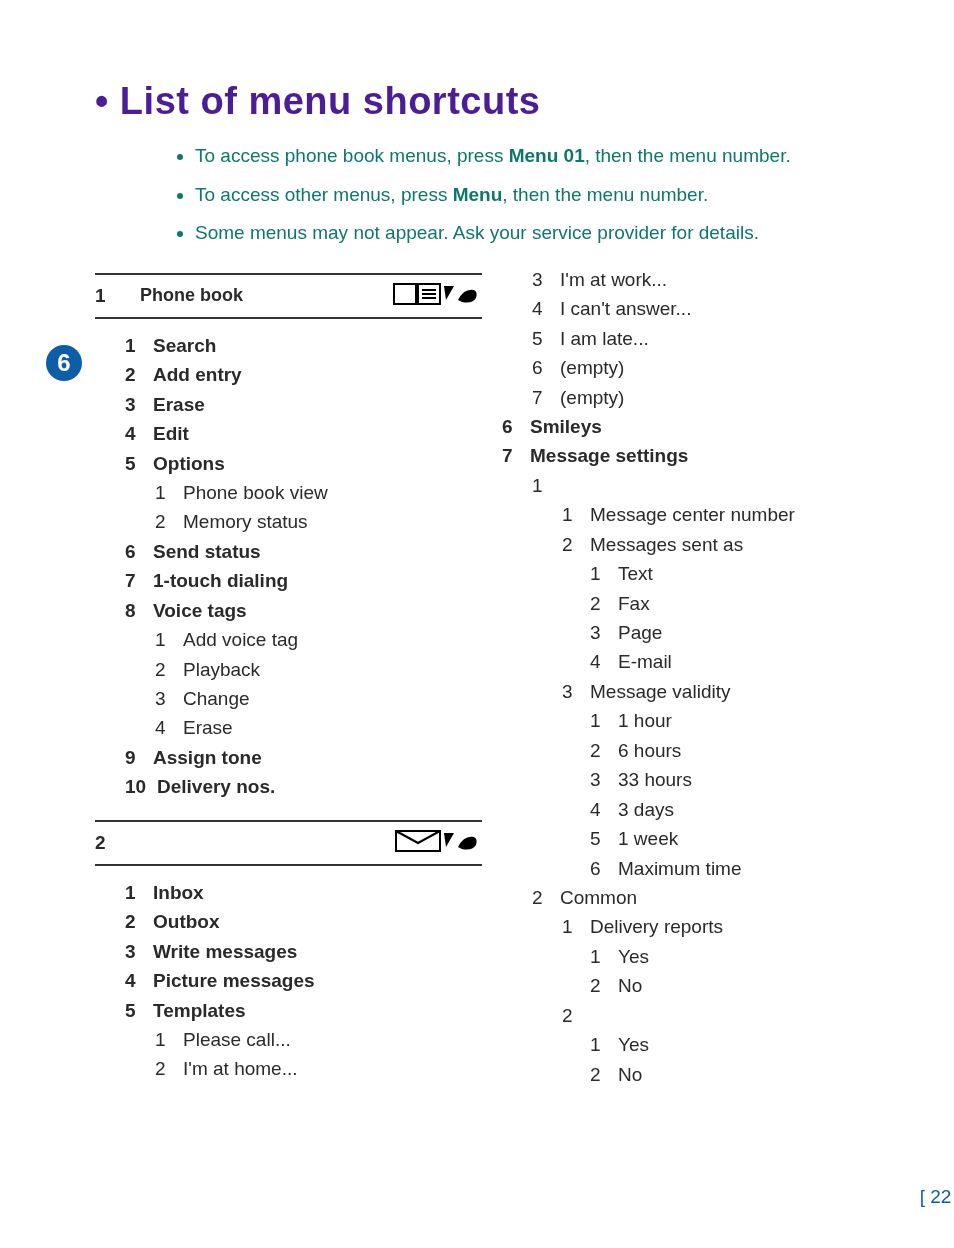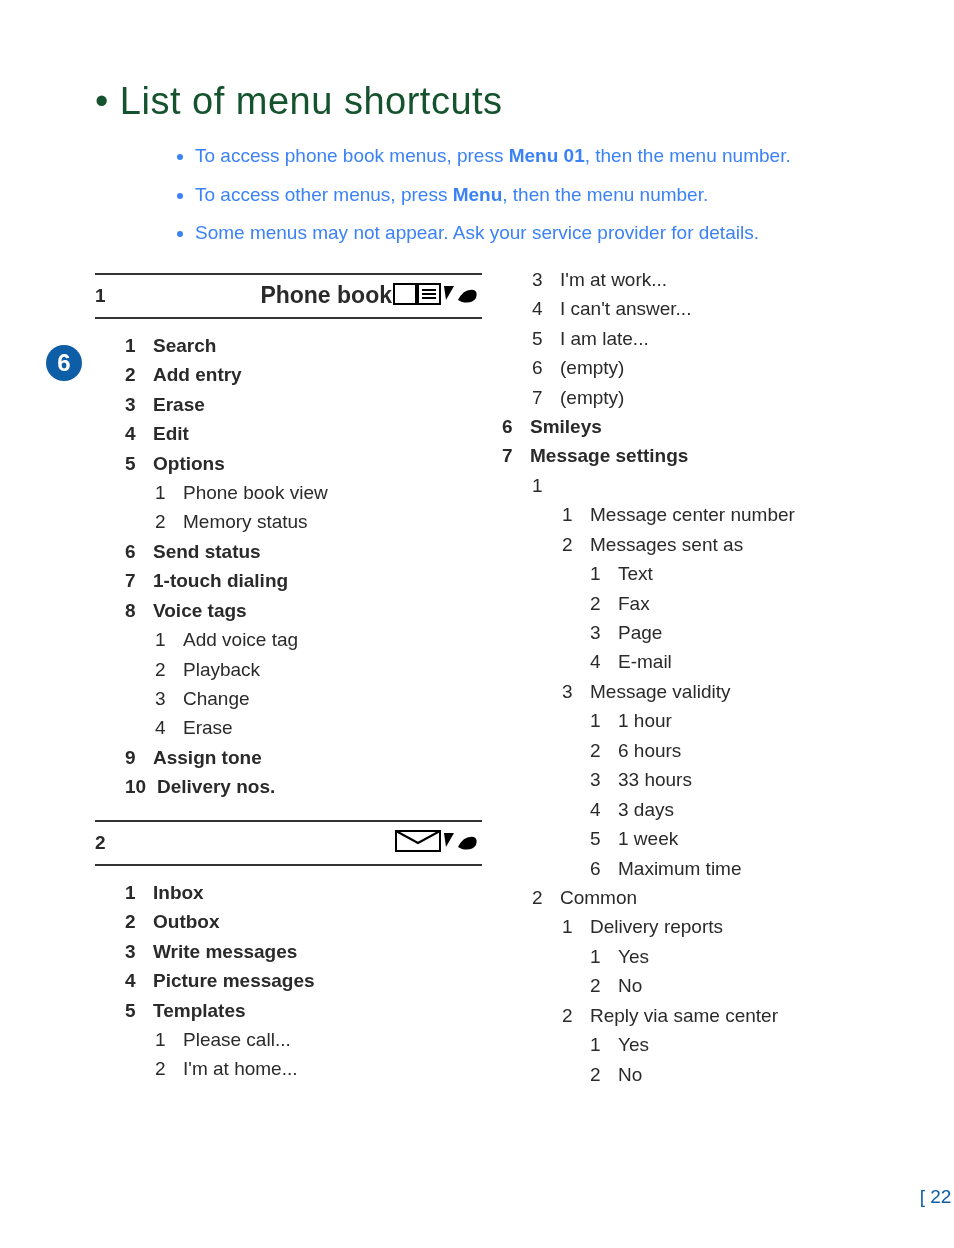--- a/index.html
+++ b/index.html
@@ -10,36 +10,36 @@
     color: #2a2a2a;
     width: 954px;
     height: 1248px;
     position: relative;
   }
   .page {
     padding: 80px 65px 40px 95px;
     position: relative;
   }
   h1 {
-    color: #14532d;
+    color: #4c1d95;
     font-size: 38px;
-    font-weight: normal;
+    font-weight: bold;
     margin: 0 0 20px 0;
     letter-spacing: 0.5px;
   }
   .intro {
     margin-left: 60px;
     margin-bottom: 18px;
   }
   .intro li {
     font-size: 19px;
     margin-bottom: 12px;
     line-height: 1.4;
     list-style-type: disc;
-    color: #3b82f6;
+    color: #0f766e;
   }
   .intro li b { font-weight: bold; }
   .chapter-badge {
     position: absolute;
     left: 46px;
     top: 345px;
     width: 36px;
     height: 36px;
     background: #0d5ea6;
     color: #fff;
@@ -67,24 +67,23 @@
     margin-bottom: 12px;
   }
   .section-header .num {
     font-weight: bold;
     font-size: 19px;
     width: 30px;
     display: inline-block;
   }
   .section-header .title {
     font-weight: bold;
-    font-size: 23px;
+    font-size: 18px;
     flex: 1;
     margin-left: 15px;
-    text-align: right;
   }
   .menu-list {
     margin: 0 0 18px 30px;
     font-size: 19px;
     line-height: 1.55;
   }
   .menu-list .row {
     display: flex;
   }
   .menu-list .n {
@@ -359,21 +358,20 @@
         <div class="row sub3">
             <span class="n">1</span>
             <span>Yes</span>
           </div>
         <div class="row sub3">
             <span class="n">2</span>
             <span>No</span>
           </div>
         <div class="row sub2">
             <span class="n">2</span>
-            <span>Reply via same center</span>
           </div>
         <div class="row sub3">
             <span class="n">1</span>
             <span>Yes</span>
           </div>
         <div class="row sub3">
             <span class="n">2</span>
             <span>No</span>
           </div>
       </div>

